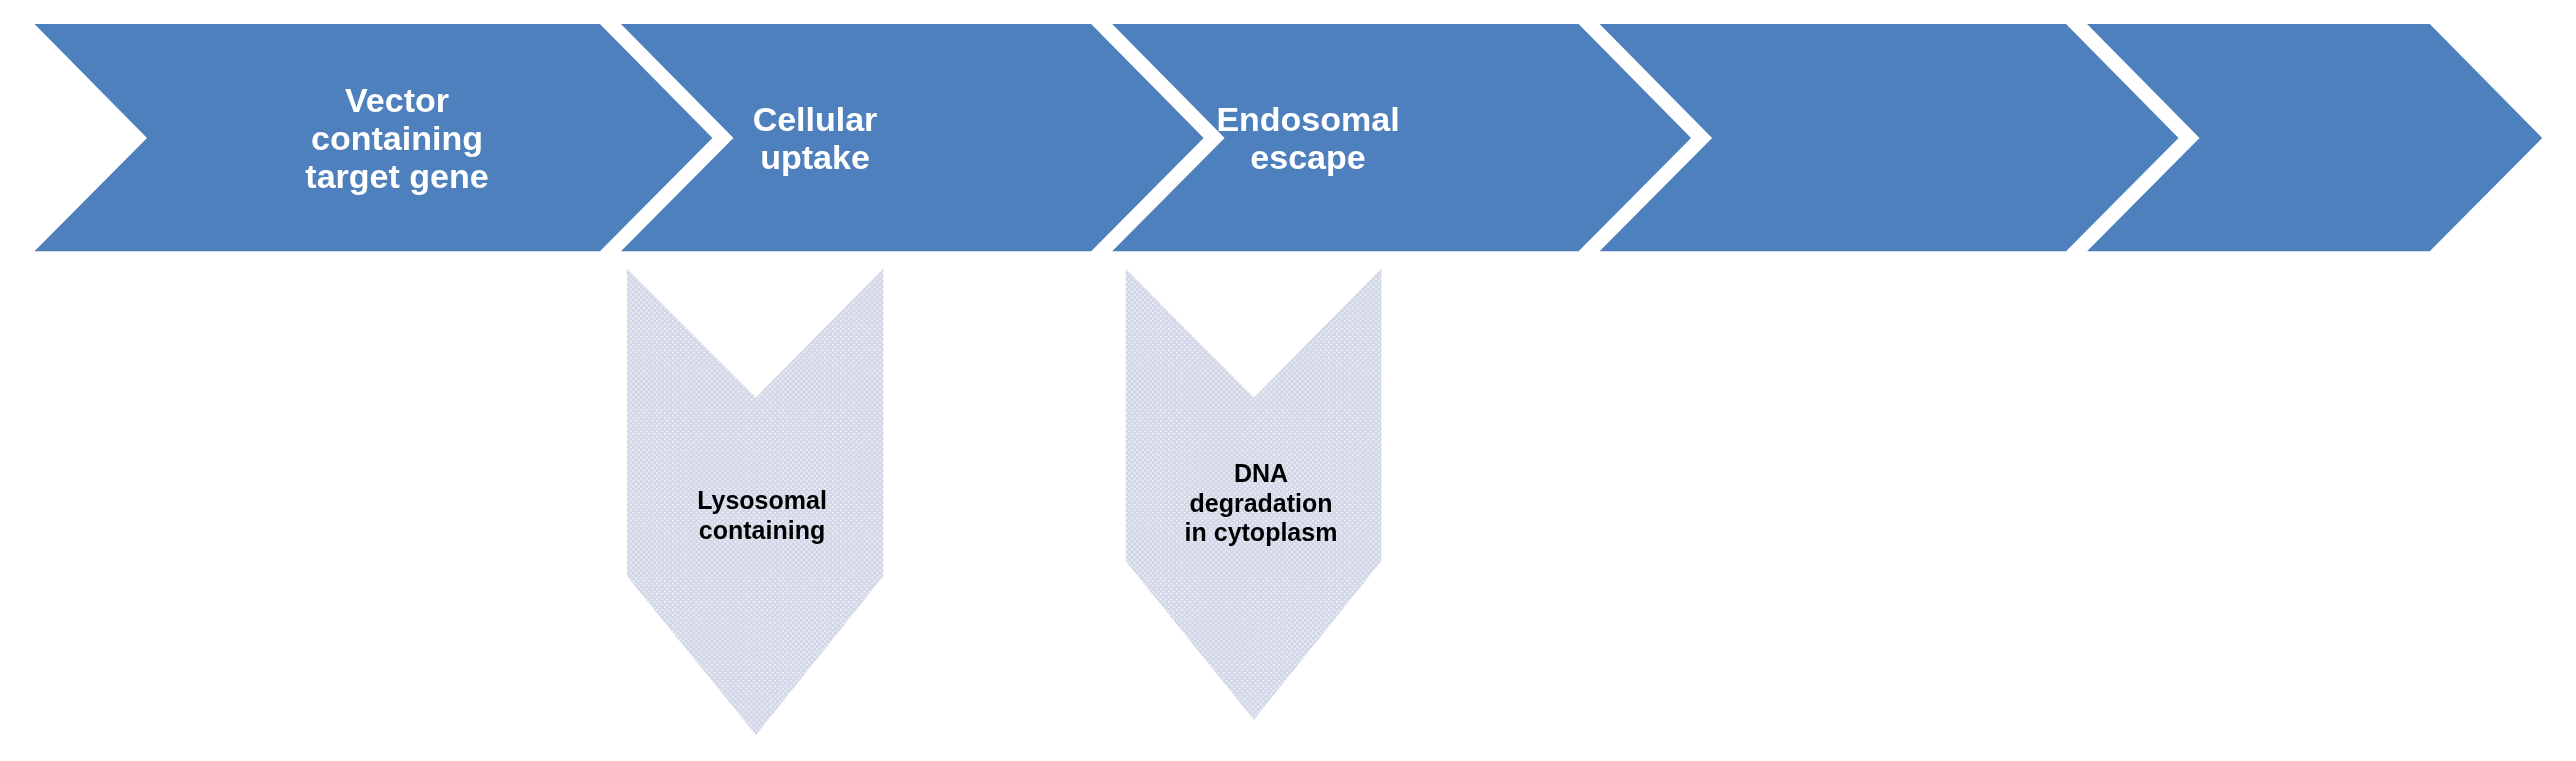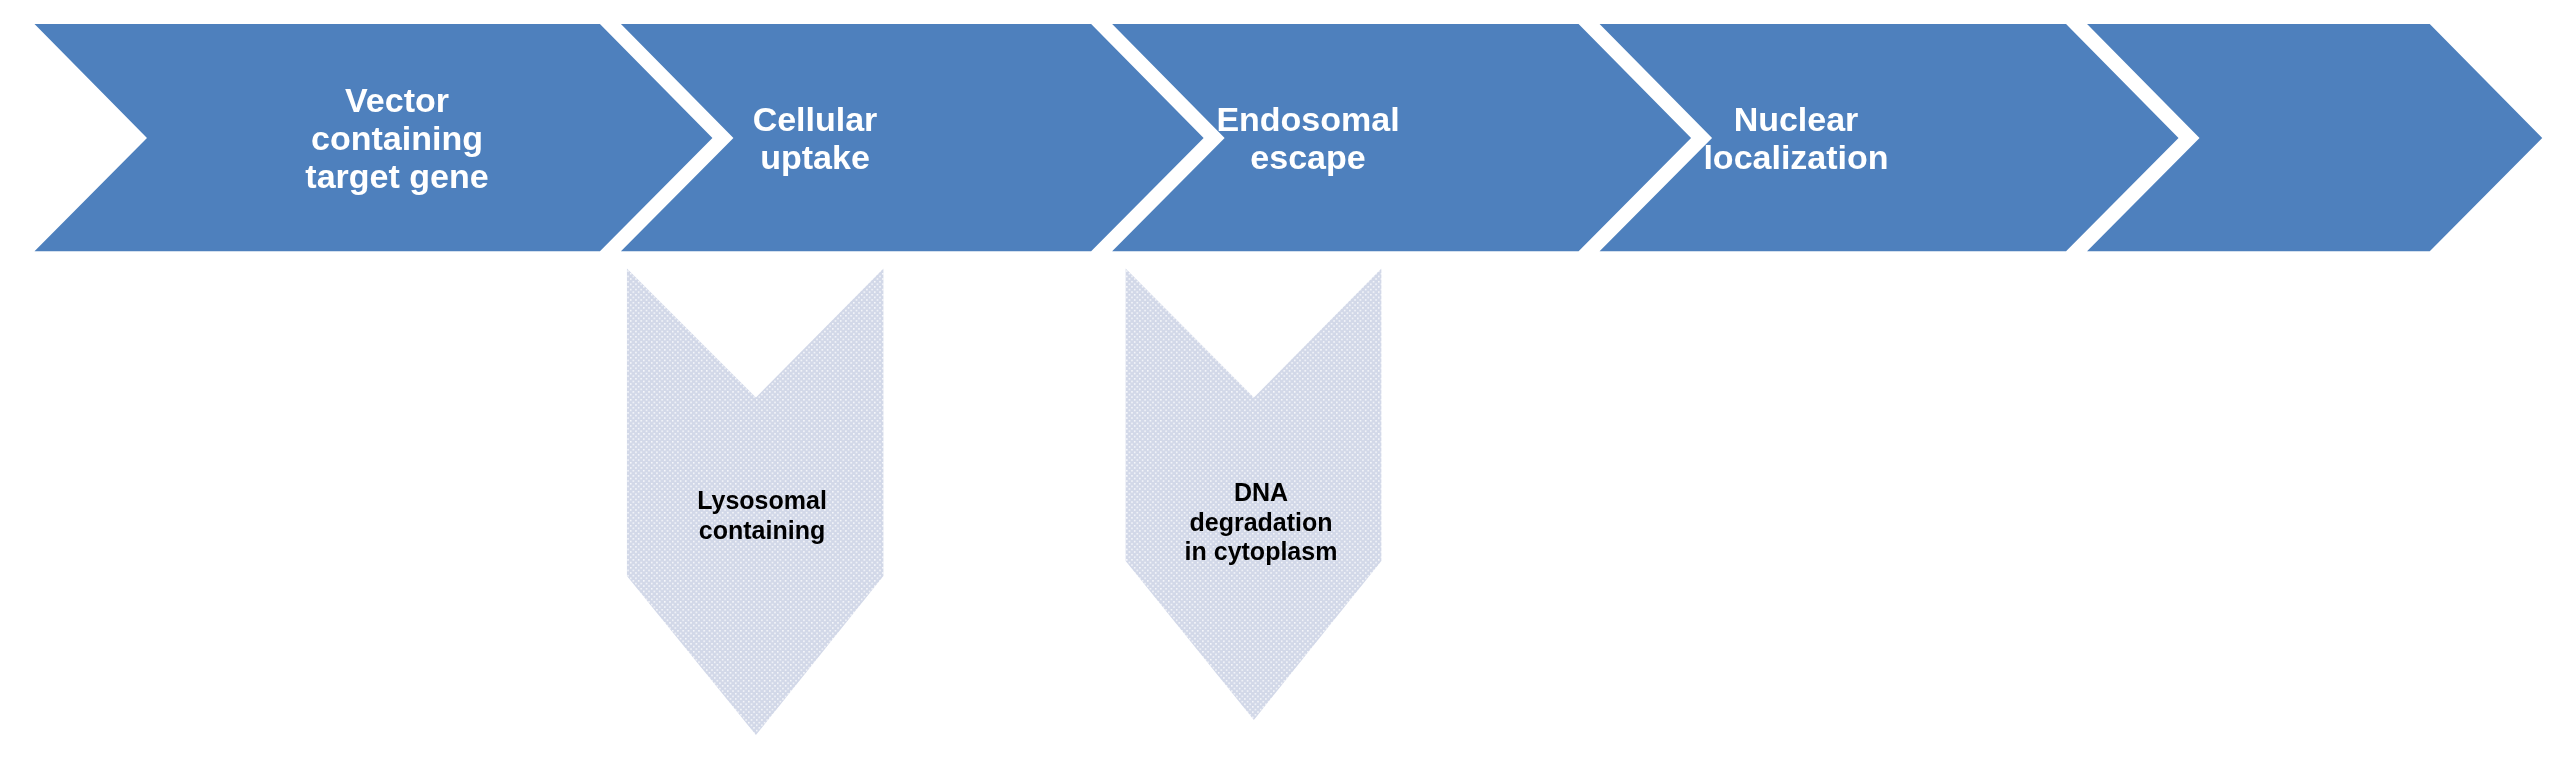--- a/index.html
+++ b/index.html
@@ -98,27 +98,25 @@
     <div class="stage-label" style="left:390px; top:138px; width:270px;">Vector
 containing
 target gene</div>
 
     <div class="stage-label" style="left:808px; top:138px; width:255px;">Cellular
 uptake</div>
 
     <div class="stage-label" style="left:1301px; top:138px; width:300px;">Endosomal
 escape</div>
 
-    <div class="stage-label" style="left:1789px; top:138px; width:300px;">Nuclear
-localization</div>
 
 
     <div class="barrier-label" style="left:755px; top:515px; width:247px;">Lysosomal
 containing</div>
 
-    <div class="barrier-label" style="left:1254px; top:522px; width:247px;">DNA
+    <div class="barrier-label" style="left:1254px; top:503px; width:247px;">DNA
 degradation
 in cytoplasm</div>
 
   </div>
 
 </div>
 
 
 </body></html>

